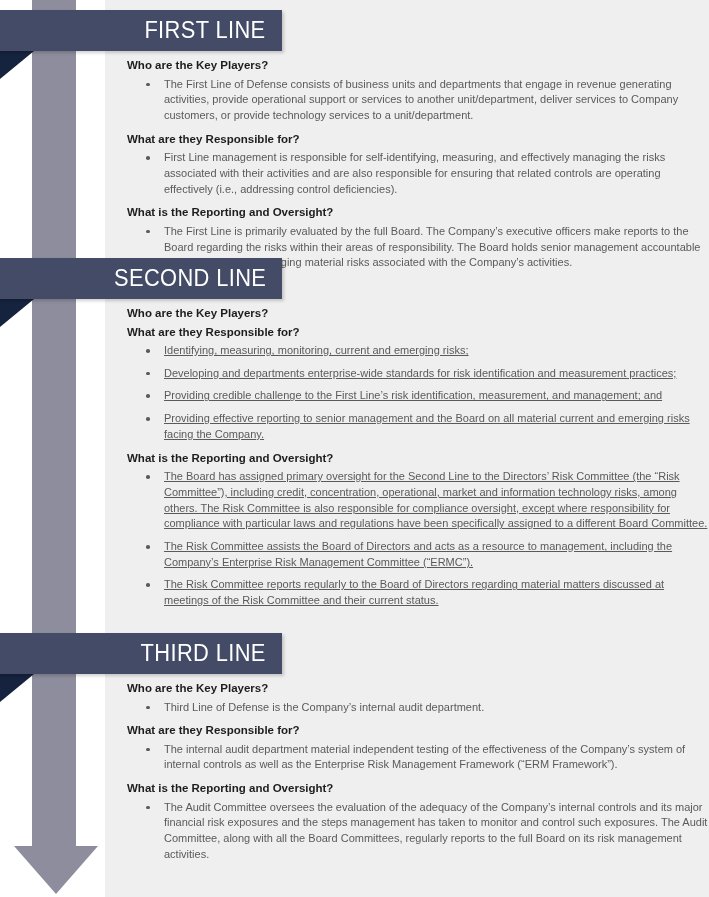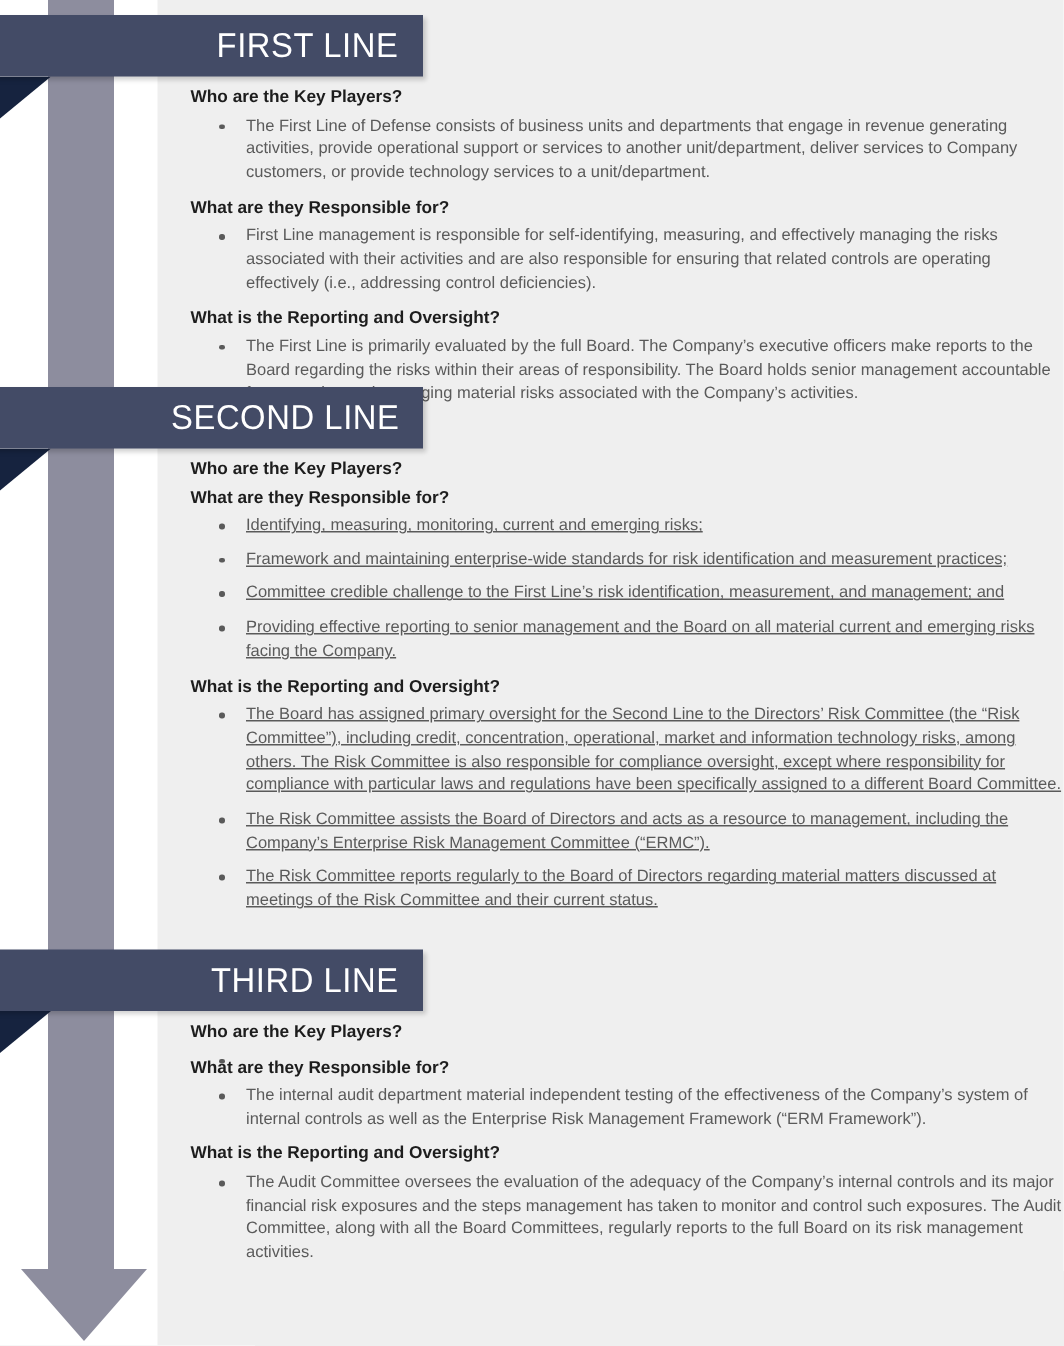--- a/index.html
+++ b/index.html
@@ -97,35 +97,35 @@
     <div class="q-head">What is the Reporting and Oversight?</div>
     <ul class="bullets">
       <li><span class="bullet-dot"></span><span>The First Line is primarily evaluated by the full Board. The Company’s executive officers make reports to the Board regarding the risks within their areas of responsibility. The Board holds senior management accountable for assessing and managing material risks associated with the Company’s activities.</span></li>
     </ul>
   </div>
 <div class="section" style="top:306px;">
     <div class="q-head">Who are the Key Players?</div>
     <div class="q-head">What are they Responsible for?</div>
     <ul class="bullets tight">
       <li><span class="bullet-dot"></span><span>Identifying, measuring, monitoring, current and emerging risks;</span></li>
-      <li><span class="bullet-dot"></span><span>Framework and maintaining enterprise-wide standards for risk identification and measurement practices;</span></li>
-      <li><span class="bullet-dot"></span><span>Committee credible challenge to the First Line’s risk identification, measurement, and management; and</span></li>
+      <li><span class="bullet-dot"></span><span>Developing and departments enterprise-wide standards for risk identification and measurement practices;</span></li>
+      <li><span class="bullet-dot"></span><span>Providing credible challenge to the First Line’s risk identification, measurement, and management; and</span></li>
       <li><span class="bullet-dot"></span><span>Providing effective reporting to senior management and the Board on all material current and emerging risks facing the Company.</span></li>
     </ul>
     <div class="q-head">What is the Reporting and Oversight?</div>
     <ul class="bullets tight">
       <li><span class="bullet-dot"></span><span>The Board has assigned primary oversight for the Second Line to the Directors’ Risk Committee (the “Risk Committee”), including credit, concentration, operational, market and information technology risks, among others. The Risk Committee is also responsible for compliance oversight, except where responsibility for compliance with particular laws and regulations have been specifically assigned to a different Board Committee.</span></li>
       <li><span class="bullet-dot"></span><span>The Risk Committee assists the Board of Directors and acts as a resource to management, including the Company’s Enterprise Risk Management Committee (“ERMC”).</span></li>
       <li><span class="bullet-dot"></span><span>The Risk Committee reports regularly to the Board of Directors regarding material matters discussed at meetings of the Risk Committee and their current status.</span></li>
     </ul>
   </div>
 <div class="section" style="top:681px;">
     <div class="q-head">Who are the Key Players?</div>
     <ul class="bullets">
-      <li><span class="bullet-dot"></span></li>
+      <li><span class="bullet-dot"></span><span>Third Line of Defense is the Company’s internal audit department.</span></li>
     </ul>
     <div class="q-head">What are they Responsible for?</div>
     <ul class="bullets">
       <li><span class="bullet-dot"></span><span>The internal audit department material independent testing of the effectiveness of the Company’s system of internal controls as well as the Enterprise Risk Management Framework (“ERM Framework”).</span></li>
     </ul>
     <div class="q-head">What is the Reporting and Oversight?</div>
     <ul class="bullets">
       <li><span class="bullet-dot"></span><span>The Audit Committee oversees the evaluation of the adequacy of the Company’s internal controls and its major financial risk exposures and the steps management has taken to monitor and control such exposures. The Audit Committee, along with all the Board Committees, regularly reports to the full Board on its risk management activities.</span></li>
     </ul>
   </div>

